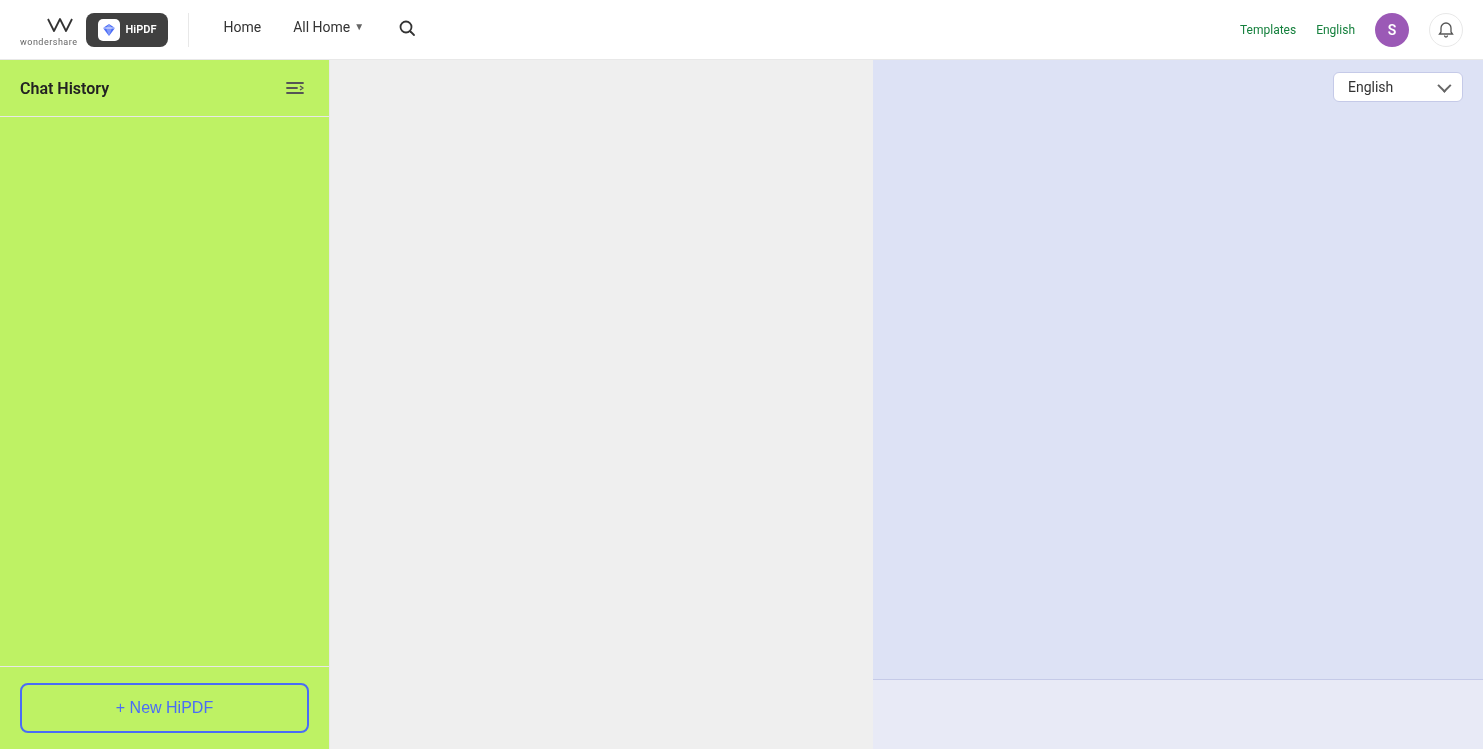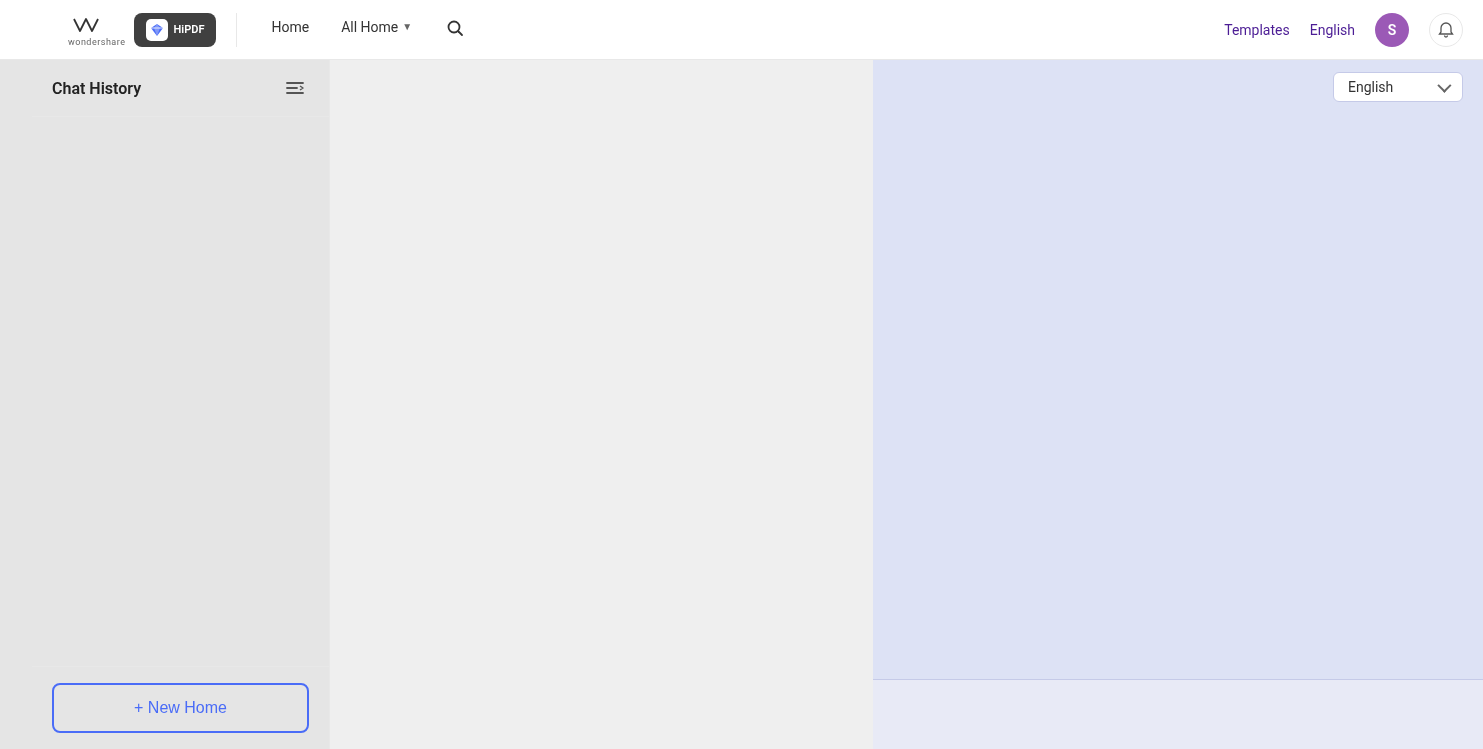--- a/index.html
+++ b/index.html
@@ -33,22 +33,21 @@
       align-items: center;
       gap: 8px;
       padding-right: 20px;
       border-right: 1px solid #e8e8e8;
       margin-right: 20px;
     }
 
     .wondershare-logo {
       display: flex;
       flex-direction: column;
-      align-items: flex-start;
-      margin-left: 48px;
+      align-items: flex-end;
     }
 
     .wondershare-logo .logo-icon {
       width: 36px;
       height: 24px;
     }
 
     .wondershare-logo .logo-text {
       font-size: 9px;
       color: #666;
@@ -108,22 +107,22 @@
     }
 
     .navbar-right {
       display: flex;
       align-items: center;
       gap: 20px;
       margin-left: auto;
     }
 
     .nav-right-link {
-      font-size: 14px;
-      color: #4c1d95;
+      font-size: 12px;
+      color: #15803d;
       cursor: pointer;
     }
 
     .user-avatar {
       width: 34px;
       height: 34px;
       border-radius: 50%;
       background: #9B59B6;
       color: white;
       display: flex;
@@ -153,23 +152,22 @@
       flex: 1;
       overflow: hidden;
     }
 
     
     .sidebar {
       width: 330px;
       border-right: 1px solid #e8e8e8;
       display: flex;
       flex-direction: column;
-      background: #e5e5e5;
+      background: #bef264;
       flex-shrink: 0;
-      padding-left: 32px;
     }
 
     .sidebar-header {
       display: flex;
       align-items: center;
       justify-content: space-between;
       padding: 16px 20px;
       border-bottom: 1px solid #e8e8e8;
     }
 
@@ -340,21 +338,21 @@
           <polyline points="15,6 18,8 15,10" stroke="#555" stroke-width="1.5" fill="none" stroke-linejoin="round"></polyline>
         </svg>
       </div>
     </div>
 
     <div class="sidebar-content">
       
     </div>
 
     <div class="sidebar-footer">
-      <button class="new-chat-btn">+ New Home</button>
+      <button class="new-chat-btn">+ New HiPDF</button>
     </div>
   </aside>
 
   <div class="center-panel">
   </div>
 
   <div class="right-panel">
     <div class="right-panel-header">
       <div class="language-select">
         <span>English</span>

